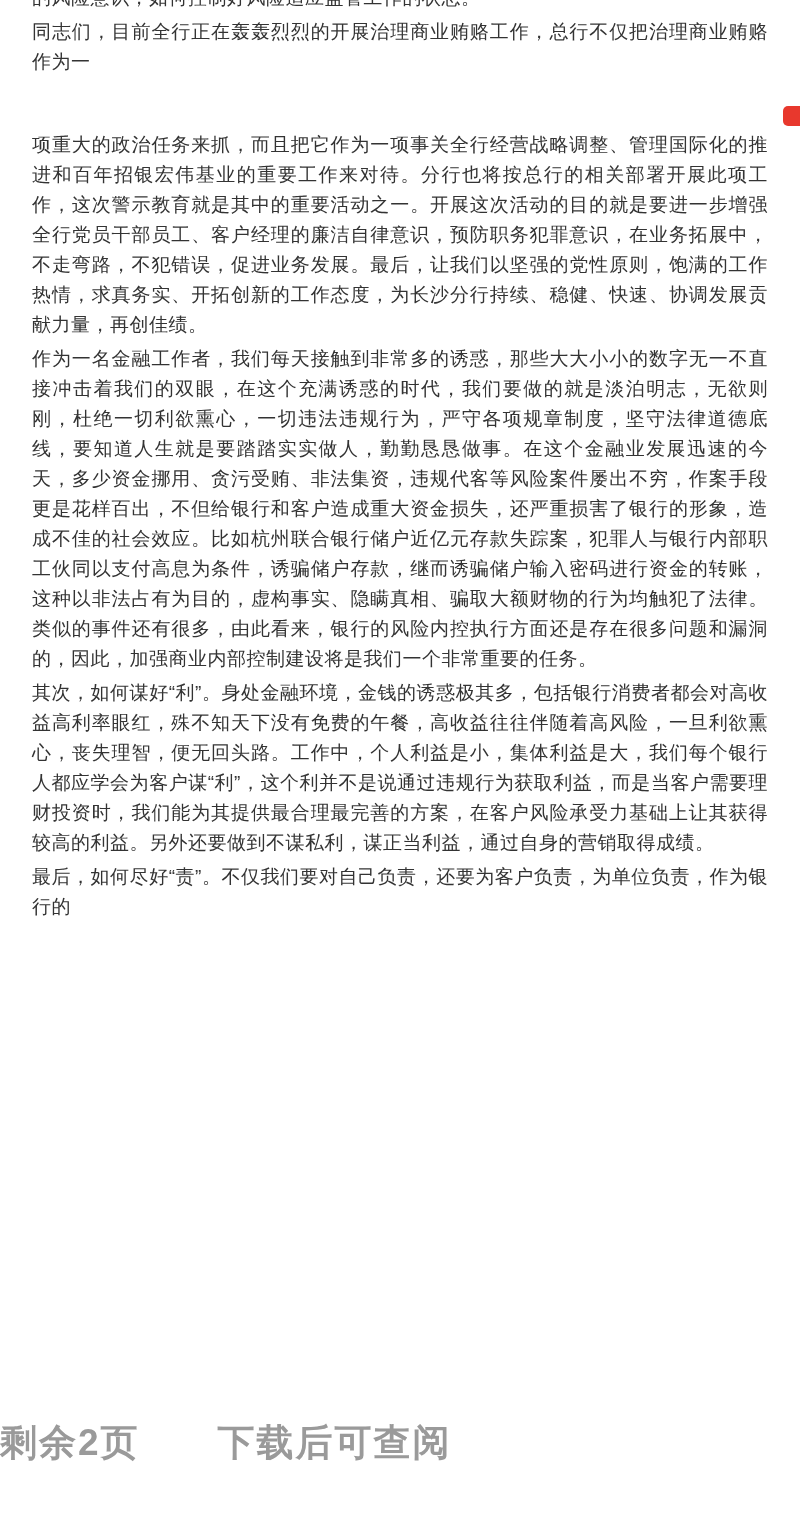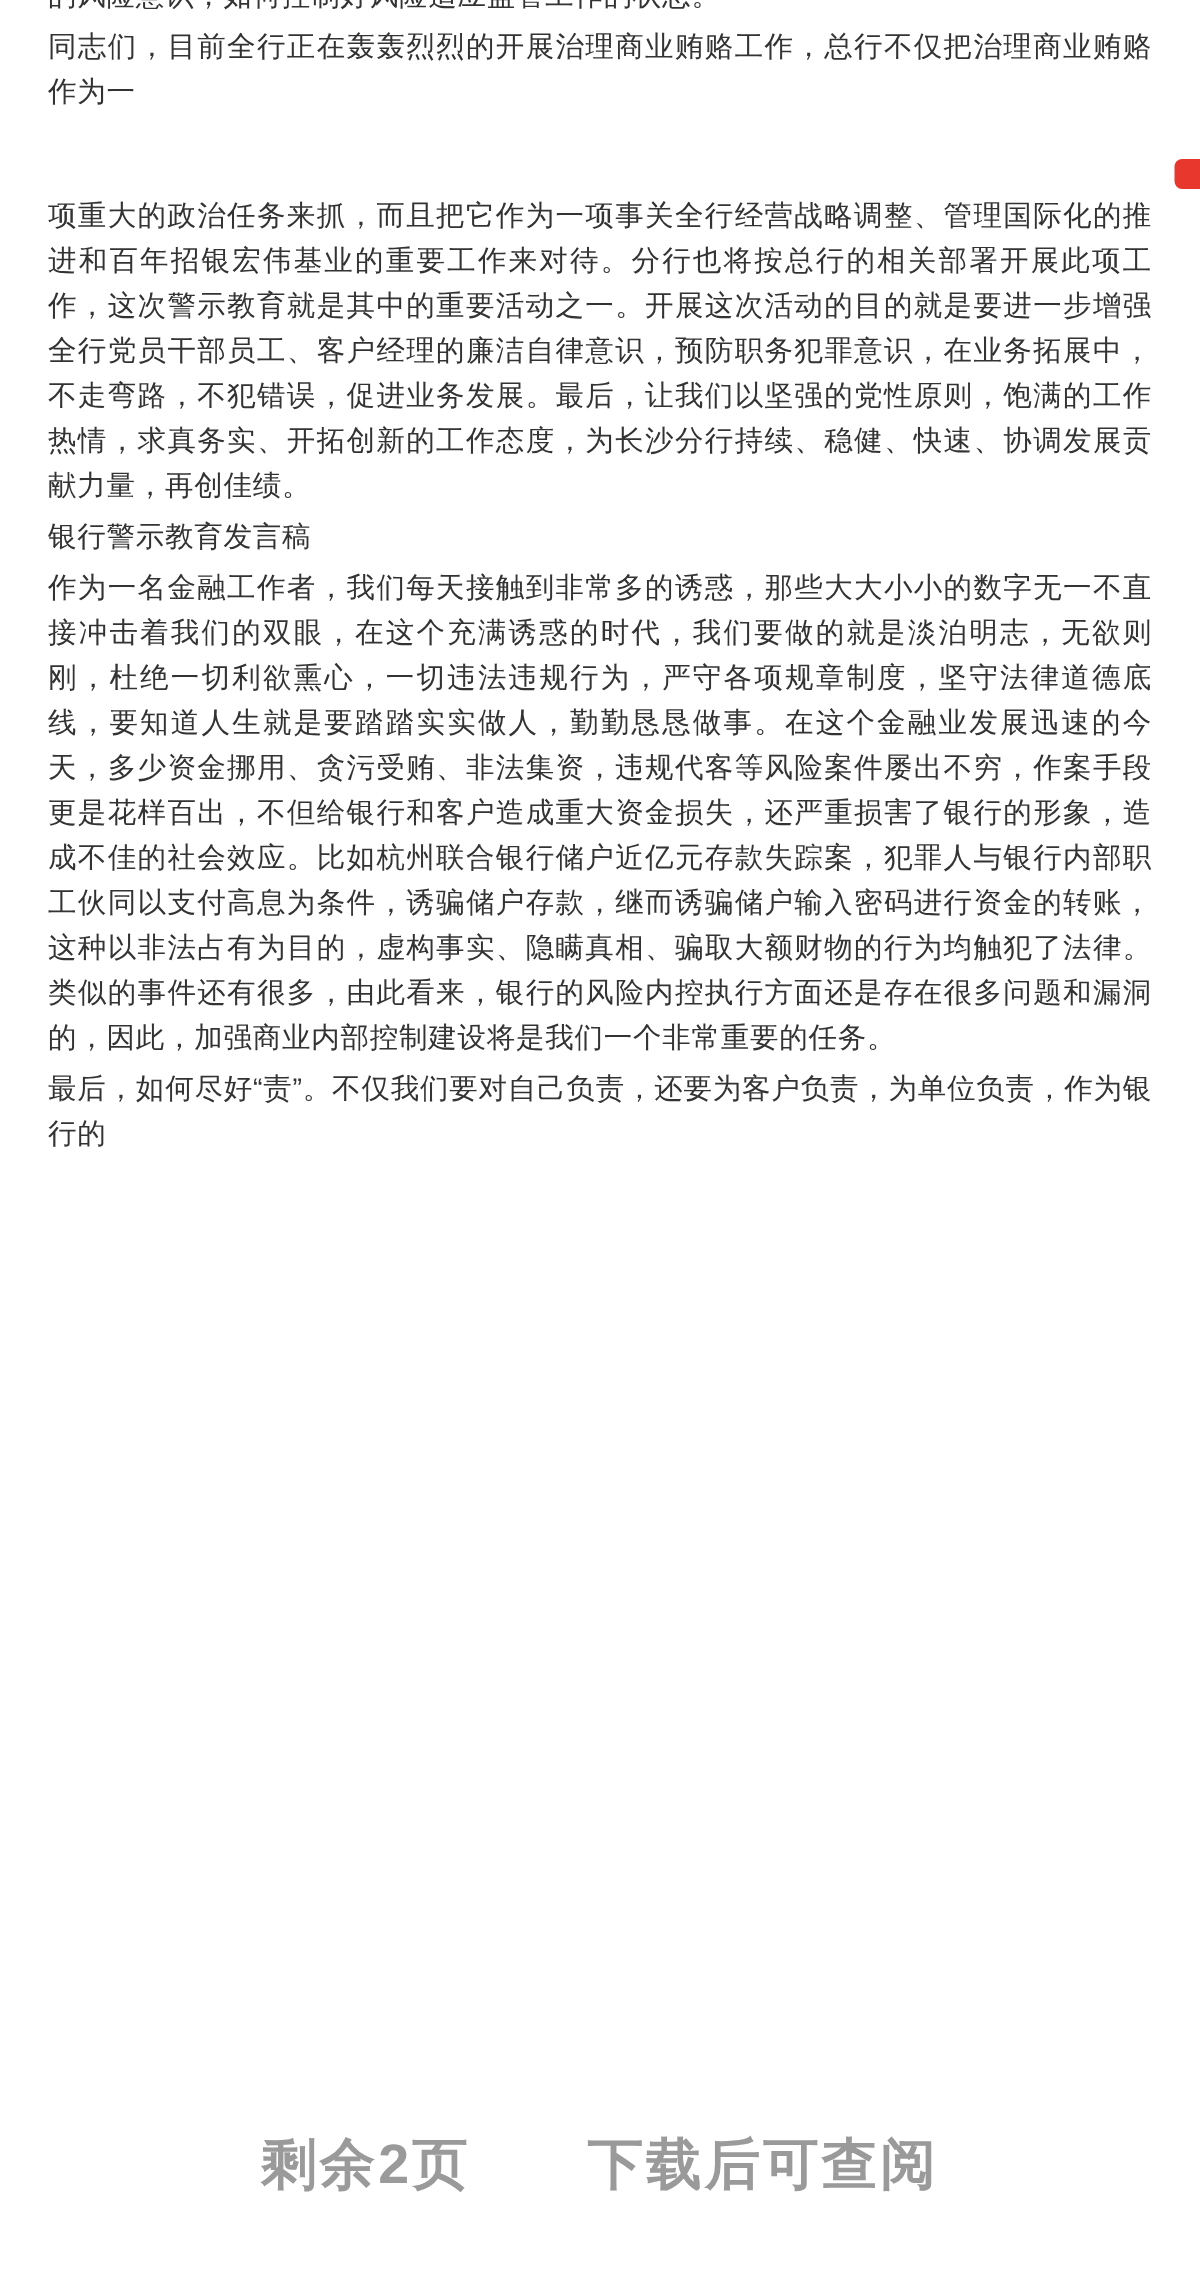--- a/index.html
+++ b/index.html
@@ -28,21 +28,20 @@
   .clipped-top p {
     margin-top: -17px;
   }
   .page-gap { height: 45px; }
   .doc-title {  }
   .footer-notice {
     position: absolute;
     left: 0;
     top: 1418px;
     width: 100%;
-    text-align: center;
     font-size: 37px;
     font-weight: 700;
     color: #9a9a9a;
     letter-spacing: 2px;
     font-family: "Liberation Sans", "DejaVu Sans", sans-serif;
   }
   .red-marker {
     position: absolute;
     top: 106px;
     right: 0;
@@ -61,27 +60,27 @@
   <div class="clipped-top">
     <p>的风险意识，如何控制好风险适应监管工作的状态。</p>
   </div>
 
   <p>同志们，目前全行正在轰轰烈烈的开展治理商业贿赂工作，总行不仅把治理商业贿赂作为一</p>
 
   <div class="page-gap"></div>
 
   <p>项重大的政治任务来抓，而且把它作为一项事关全行经营战略调整、管理国际化的推进和百年招银宏伟基业的重要工作来对待。分行也将按总行的相关部署开展此项工作，这次警示教育就是其中的重要活动之一。开展这次活动的目的就是要进一步增强全行党员干部员工、客户经理的廉洁自律意识，预防职务犯罪意识，在业务拓展中，不走弯路，不犯错误，促进业务发展。最后，让我们以坚强的党性原则，饱满的工作热情，求真务实、开拓创新的工作态度，为长沙分行持续、稳健、快速、协调发展贡献力量，再创佳绩。</p>
 
-  <p class="doc-title">银行警示教育发言稿</p>
 
 
   <p>作为一名金融工作者，我们每天接触到非常多的诱惑，那些大大小小的数字无一不直接冲击着我们的双眼，在这个充满诱惑的时代，我们要做的就是淡泊明志，无欲则刚，杜绝一切利欲熏心，一切违法违规行为，严守各项规章制度，坚守法律道德底线，要知道人生就是要踏踏实实做人，勤勤恳恳做事。在这个金融业发展迅速的今天，多少资金挪用、贪污受贿、非法集资，违规代客等风险案件屡出不穷，作案手段更是花样百出，不但给银行和客户造成重大资金损失，还严重损害了银行的形象，造成不佳的社会效应。比如杭州联合银行储户近亿元存款失踪案，犯罪人与银行内部职工伙同以支付高息为条件，诱骗储户存款，继而诱骗储户输入密码进行资金的转账，这种以非法占有为目的，虚构事实、隐瞒真相、骗取大额财物的行为均触犯了法律。类似的事件还有很多，由此看来，银行的风险内控执行方面还是存在很多问题和漏洞的，因此，加强商业内部控制建设将是我们一个非常重要的任务。</p>
 
 
 
+  <p>其次，如何谋好“利”。身处金融环境，金钱的诱惑极其多，包括银行消费者都会对高收益高利率眼红，殊不知天下没有免费的午餐，高收益往往伴随着高风险，一旦利欲熏心，丧失理智，便无回头路。工作中，个人利益是小，集体利益是大，我们每个银行人都应学会为客户谋“利”，这个利并不是说通过违规行为获取利益，而是当客户需要理财投资时，我们能为其提供最合理最完善的方案，在客户风险承受力基础上让其获得较高的利益。另外还要做到不谋私利，谋正当利益，通过自身的营销取得成绩。</p>
 
 
   <p>最后，如何尽好“责”。不仅我们要对自己负责，还要为客户负责，为单位负责，作为银行的</p>
 
 </div>
 
 <div class="red-marker"></div>
 
 <div class="footer-notice">剩余2页　　下载后可查阅</div>
 

